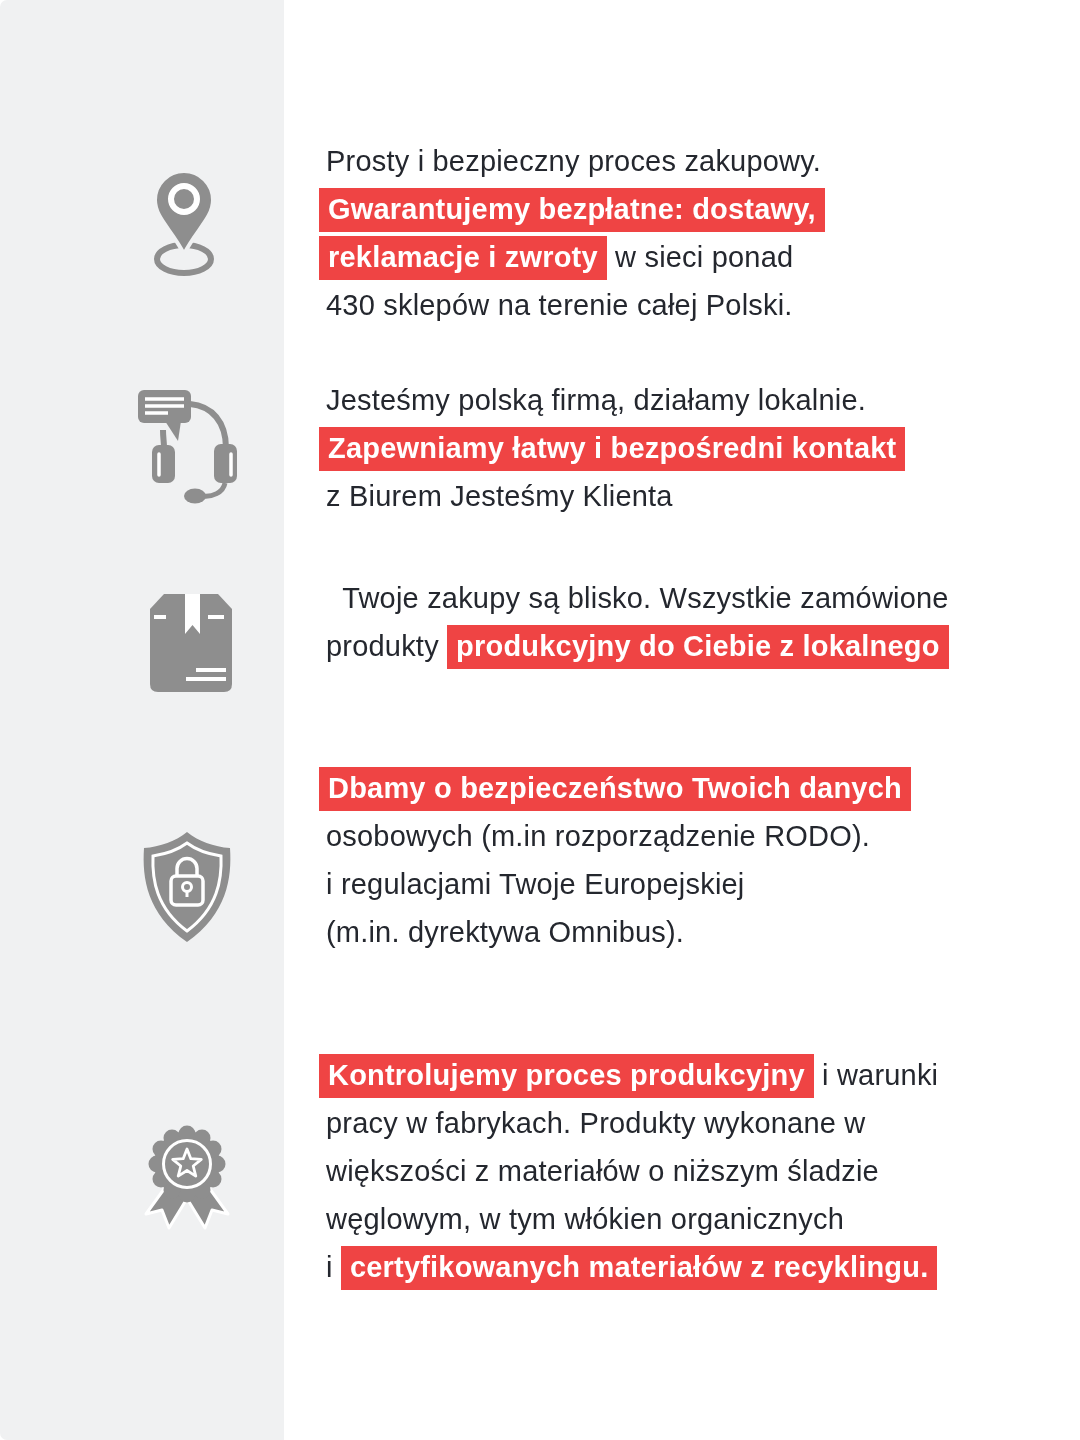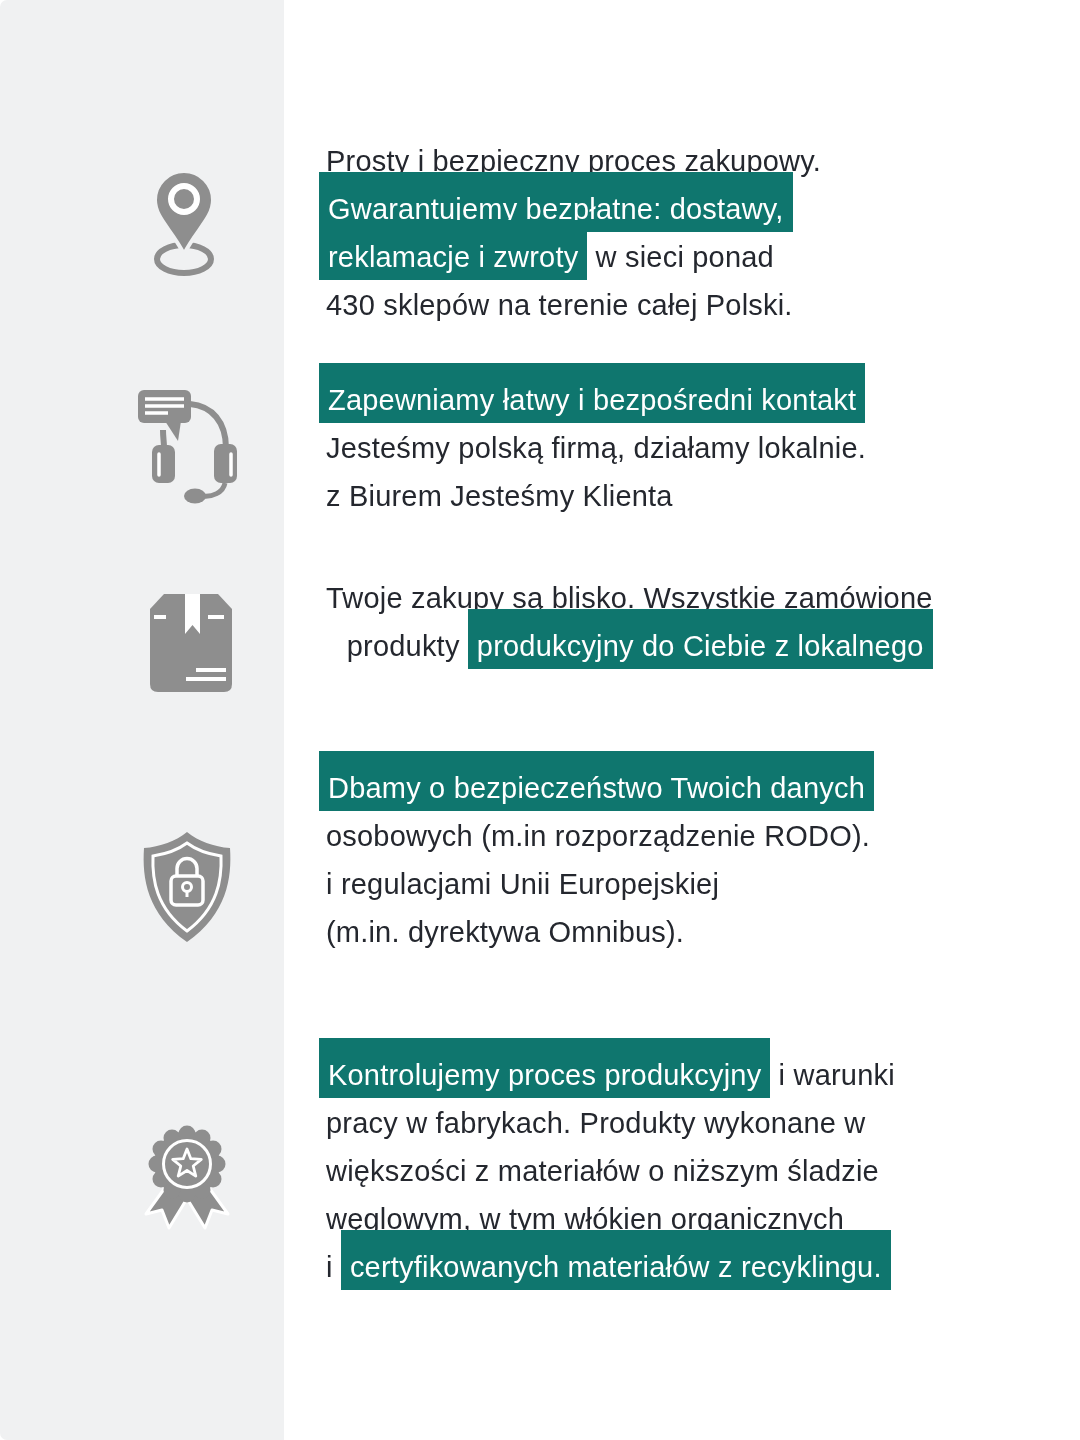--- a/index.html
+++ b/index.html
@@ -26,24 +26,24 @@
     font-size: 29px;
     letter-spacing: 0.2px;
   }
   .line {
     height: 48px;
     line-height: 48px;
     white-space: pre;
   }
   .run { font-weight: 400; }
   .hl {
-    background: #0f766e;
+    background: #ef4444;
     color: #ffffff;
-    font-weight: 400;
-    padding: 21px 9px 7px 9px;
+    font-weight: 700;
+    padding: 5px 9px 7px 9px;
   }
   .line .hl:first-child { margin-left: -7px; }
 </style>
 </head>
 <body>
 
 <div class="stage">
 
   <div class="sidebar"></div>
 
@@ -115,32 +115,32 @@
     </svg>
   </div>
 
   <div class="textblock" style="top:137px;">
       <div class="line"><span class="run">Prosty i bezpieczny proces zakupowy.</span></div>
       <div class="line"><span class="run hl">Gwarantujemy bezpłatne: dostawy,</span></div>
       <div class="line"><span class="run hl">reklamacje i zwroty</span><span class="run"> w sieci ponad</span></div>
       <div class="line"><span class="run">430 sklepów na terenie całej Polski.</span></div>
     </div>
   <div class="textblock" style="top:376px;">
+      <div class="line"><span class="run">Jesteśmy polską firmą, działamy lokalnie.</span></div>
       <div class="line"><span class="run hl">Zapewniamy łatwy i bezpośredni kontakt</span></div>
-      <div class="line"><span class="run">Jesteśmy polską firmą, działamy lokalnie.</span></div>
       <div class="line"><span class="run">z Biurem Jesteśmy Klienta</span></div>
     </div>
   <div class="textblock" style="top:574px;text-align:right;">
       <div class="line"><span class="run">Twoje zakupy są blisko. Wszystkie zamówione</span></div>
       <div class="line"><span class="run">produkty </span><span class="run hl">produkcyjny do Ciebie z lokalnego</span></div>
     </div>
   <div class="textblock" style="top:764px;">
       <div class="line"><span class="run hl">Dbamy o bezpieczeństwo Twoich danych</span></div>
       <div class="line"><span class="run">osobowych (m.in rozporządzenie RODO).</span></div>
-      <div class="line"><span class="run">i regulacjami Unii Europejskiej</span></div>
+      <div class="line"><span class="run">i regulacjami Twoje Europejskiej</span></div>
       <div class="line"><span class="run">(m.in. dyrektywa Omnibus).</span></div>
     </div>
   <div class="textblock" style="top:1018px;margin-top:33px;">
       <div class="line"><span class="run hl">Kontrolujemy proces produkcyjny</span><span class="run"> i warunki</span></div>
       <div class="line"><span class="run">pracy w fabrykach. Produkty wykonane w</span></div>
       <div class="line"><span class="run">większości z materiałów o niższym śladzie</span></div>
       <div class="line"><span class="run">węglowym, w tym włókien organicznych</span></div>
       <div class="line"><span class="run">i </span><span class="run hl">certyfikowanych materiałów z recyklingu.</span></div>
     </div>
 

